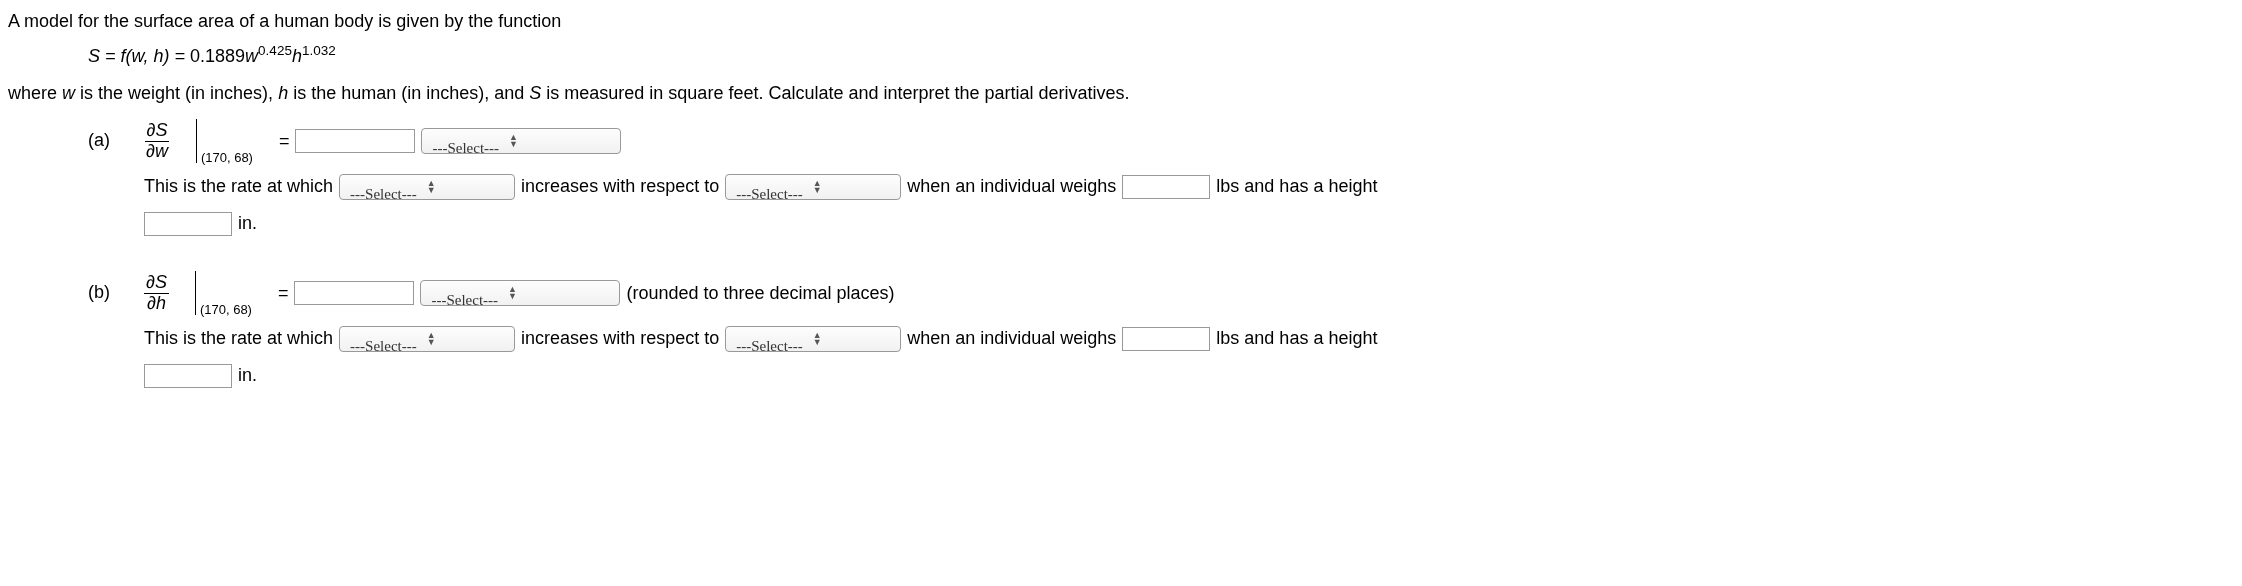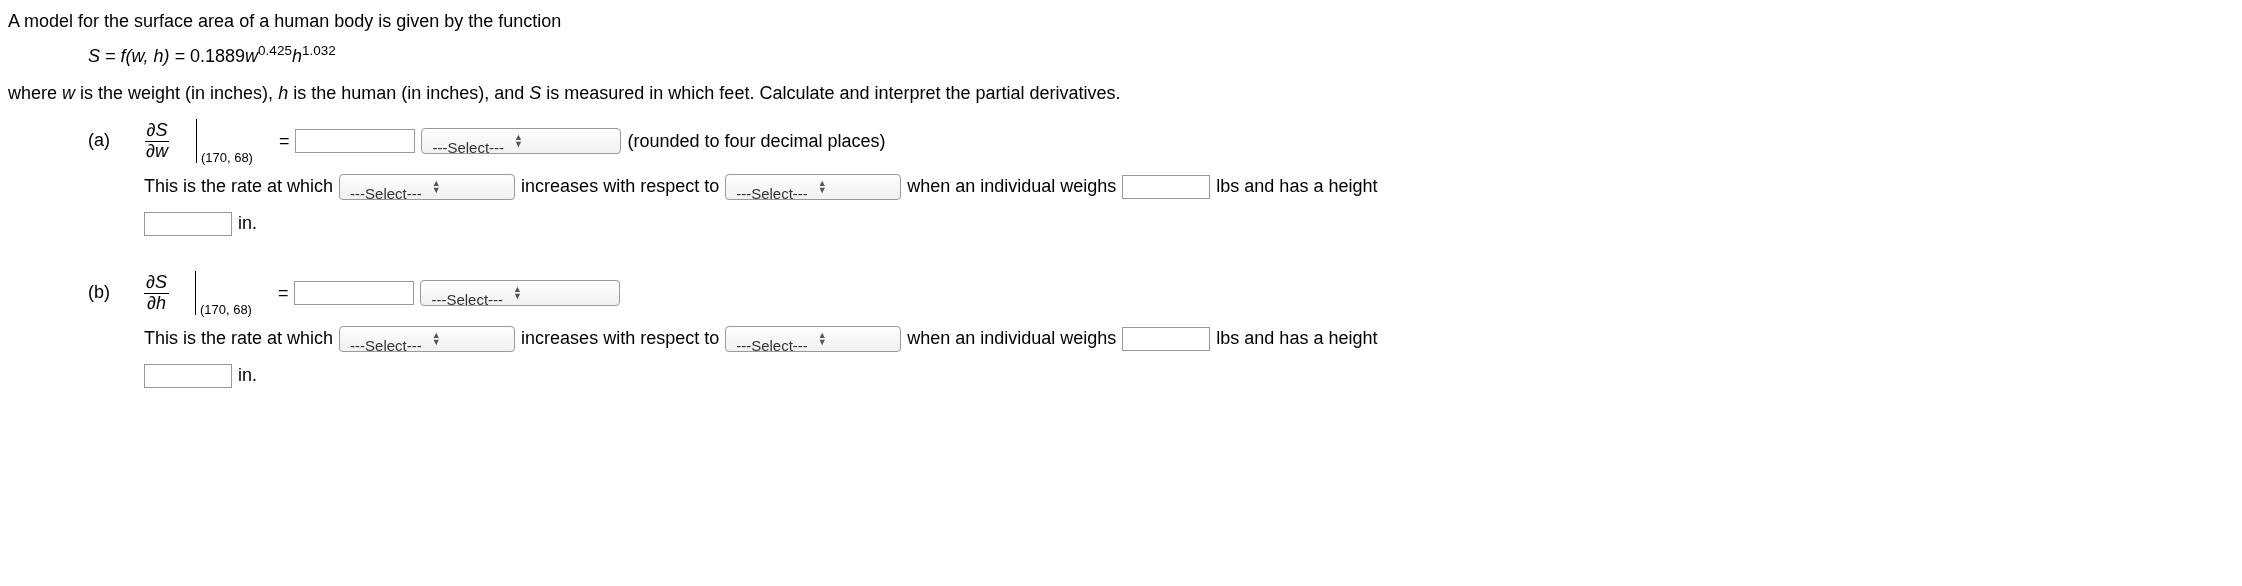--- a/index.html
+++ b/index.html
@@ -111,21 +111,21 @@
     background: linear-gradient(#fdfdfd, #f1f1f1);
     border-radius: 4px;
     height: 26px;
     padding: 0 6px 0 10px;
     font-size: 15px;
     color: #333;
     box-sizing: border-box;
   }
   .select-wrap .placeholder {
     margin-right: 10px;
-    font-family: Liberation Sans, sans-serif;
+    font-family: Liberation Serif, serif;
     margin-top: 15px;
   }
   .select-wrap .arrows {
     font-size: 9px;
     line-height: 7px;
     color: #555;
     display: flex;
     flex-direction: column;
     align-items: center;
   }
@@ -137,21 +137,21 @@
 
 <div class="container">
 
   <div class="intro">A model for the surface area of a human body is given by the function</div>
 
   <div class="formula">
     <span>S = f(w, h) = </span><span class="normal">0.1889</span><span>w</span><sup>0.425</sup><span>h</span><sup>1.032</sup>
   </div>
 
   <div class="where">
-    <span>where </span><span class="it">w</span><span> is the weight (in inches), </span><span class="it">h</span><span> is the human (in inches), and </span><span class="it">S</span><span> is measured in which feet. Calculate and interpret the partial derivatives.</span>
+    <span>where </span><span class="it">w</span><span> is the weight (in inches), </span><span class="it">h</span><span> is the human (in inches), and </span><span class="it">S</span><span> is measured in square feet. Calculate and interpret the partial derivatives.</span>
   </div>
 
   <div class="part">
     <div class="part-label">(a)</div>
     <div class="part-body">
 
       <div class="row">
         <span class="frac">
           <span class="num">∂S</span>
           <span class="den">∂w</span>
@@ -161,21 +161,20 @@
         </span>
         <span class="eq">=</span>
         <input type="text" class="input-ans" style="">
         <span class="select-wrap sel-wide">
           <span class="placeholder">---Select---</span>
           <span class="arrows">
               <span>▲</span>
               <span>▼</span>
             </span>
         </span>
-        <span>(rounded to four decimal places)</span>
       </div>
 
       <div class="row">
         <span>This is the rate at which</span>
         <span class="select-wrap sel-med">
           <span class="placeholder">---Select---</span>
           <span class="arrows">
               <span>▲</span>
               <span>▼</span>
             </span>
@@ -215,20 +214,21 @@
         </span>
         <span class="eq">=</span>
         <input type="text" class="input-ans" style="">
         <span class="select-wrap sel-wide">
           <span class="placeholder">---Select---</span>
           <span class="arrows">
               <span>▲</span>
               <span>▼</span>
             </span>
         </span>
+        <span>(rounded to three decimal places)</span>
       </div>
 
       <div class="row">
         <span>This is the rate at which</span>
         <span class="select-wrap sel-med">
           <span class="placeholder">---Select---</span>
           <span class="arrows">
               <span>▲</span>
               <span>▼</span>
             </span>

